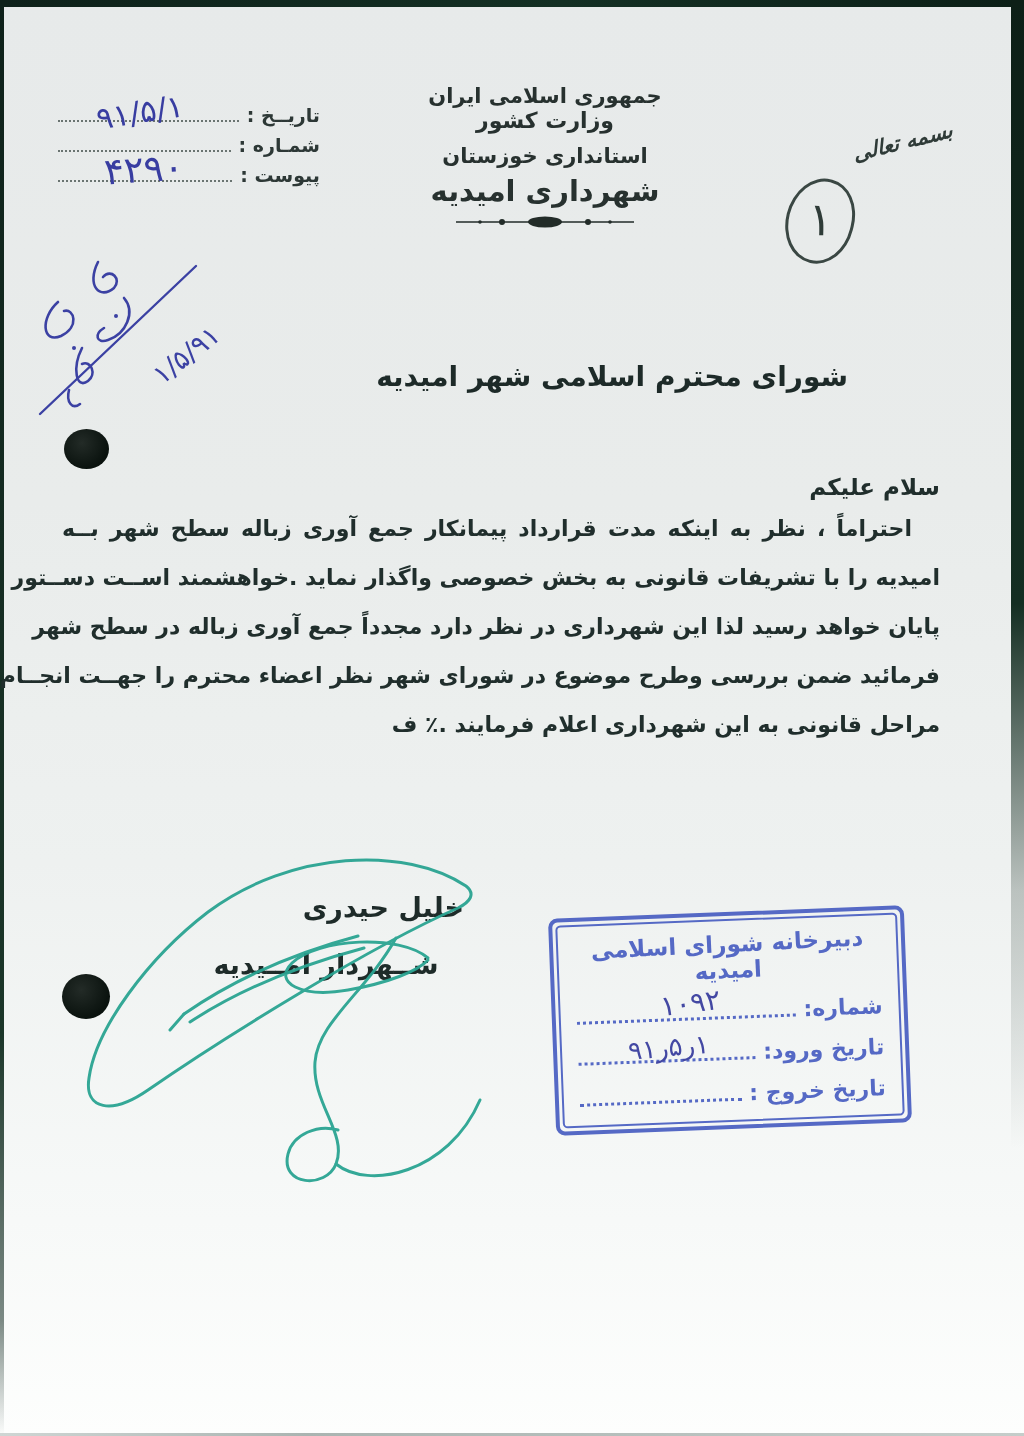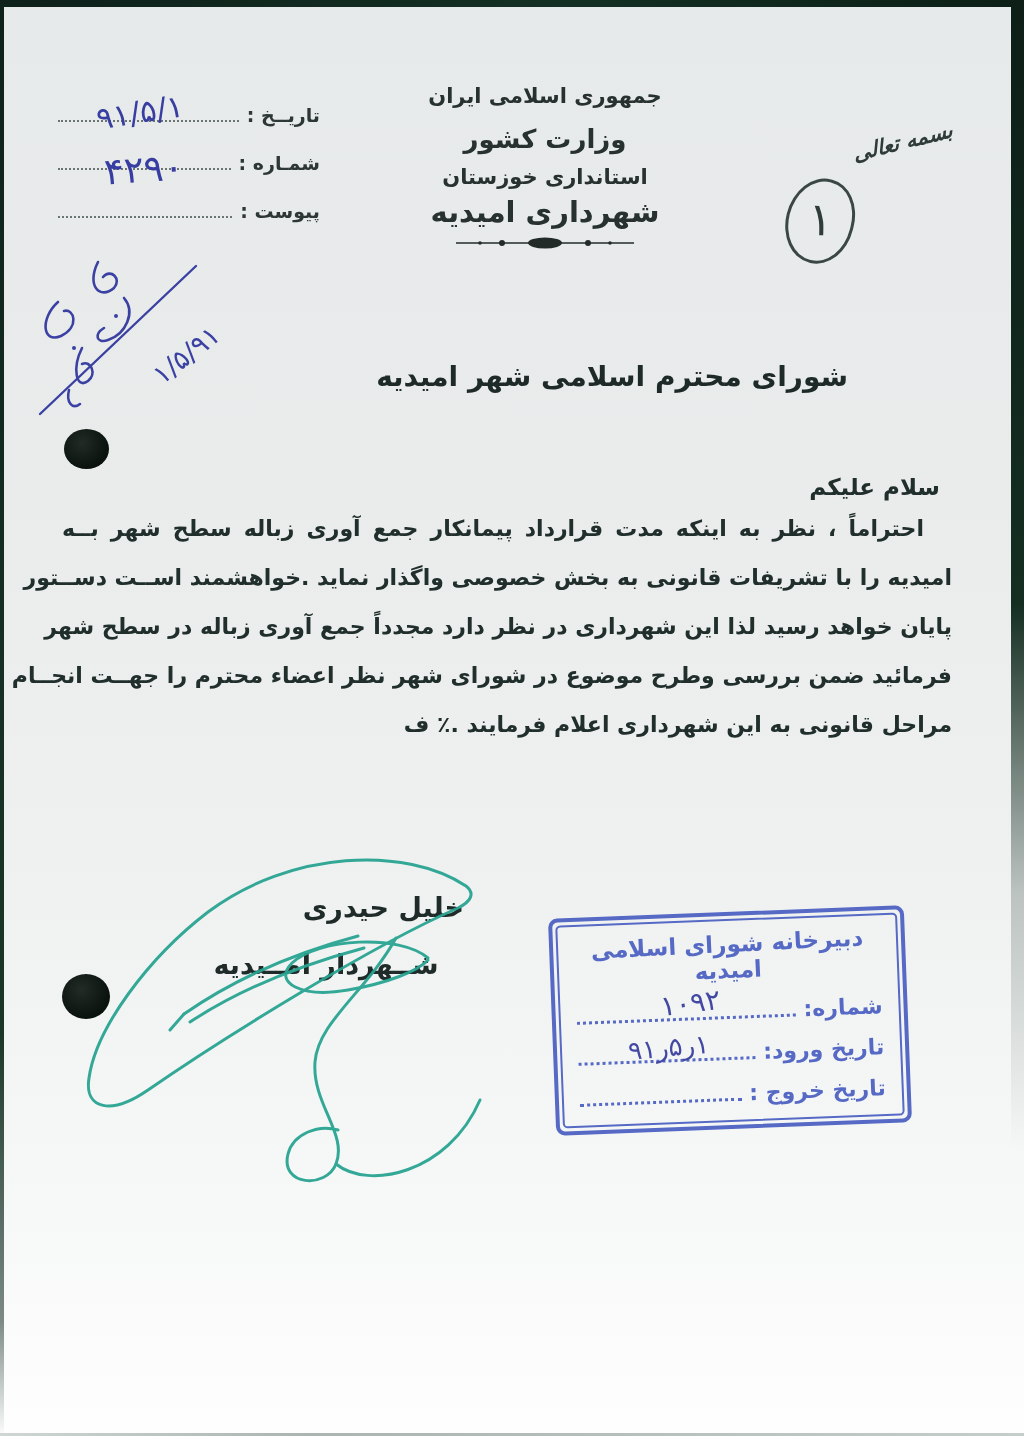--- a/index.html
+++ b/index.html
@@ -17,48 +17,48 @@
              background:linear-gradient(90deg,#0e211a,#143024 55%,#0c1f17); }
   .b-left  { position:absolute; top:0; left:0; bottom:0; width:4px;
              background:linear-gradient(180deg,#0e211a 0%,#1b3629 72%,#7c8a85 92%,rgba(255,255,255,0) 100%); }
   .b-right { position:absolute; top:0; right:0; width:13px; height:100%;
              background:linear-gradient(180deg,#0d1f17 0%,#142e22 42%,rgba(90,105,98,.35) 62%,rgba(255,255,255,0) 80%); }
   .b-bottom{ position:absolute; bottom:0; left:0; right:0; height:3px;
              background:linear-gradient(90deg,#cfd6d4,#aab4b1 30%,#c5cdca); }
 
   
   .letterhead { position:absolute; top:84px; left:375px; width:340px; text-align:center; color:#27312f; }
-  .lh1 { font-size:21px; font-weight:600; margin-bottom:16px; }
-  .lh2 { font-size:26px; font-weight:800; margin-bottom:11px; letter-spacing:0; }
+  .lh1 { font-size:21px; font-weight:600; }
+  .lh2 { font-size:22px; font-weight:800; margin-bottom:11px; letter-spacing:0; }
   .lh3 { font-size:21px; font-weight:600; margin-bottom:6px; }
   .lh4 { font-size:29px; font-weight:800; margin-bottom:6px; }
   .lh-divider { margin-top:2px; }
 
   
   .meta { position:absolute; top:104px; left:58px; width:262px; color:#2d3836; }
   .meta-row { display:flex; align-items:flex-end; font-size:19px; font-weight:700; }
-  .meta-row + .meta-row { margin-top:26px; }
+  .meta-row + .meta-row { margin-top:8px; }
   .meta-dots { flex:1; border-bottom:2px dotted #6a7471; margin:0 8px 4px 0; height:14px; }
   .hand { color:#383da1; font-weight:500; position:absolute; white-space:nowrap; }
   .hand-date   { top:94px;  left:96px;  font-size:31px; transform:rotate(-9deg); }
   .hand-number { top:148px; left:104px; font-size:37px; transform:rotate(-4deg); }
 
   
   .bismillah { position:absolute; top:130px; left:833px; width:140px; text-align:center;
                font-size:21px; font-weight:600; font-style:italic; color:#2f3b38;
                transform:rotate(-14deg) skewX(-6deg); }
   .circle-one { position:absolute; top:178px; left:786px; width:62px; height:80px;
                 border:3px solid #3a4743; border-radius:52% 48% 50% 50%;
                 transform:rotate(14deg); display:flex; align-items:center; justify-content:center; }
   .circle-one span { font-size:46px; font-weight:400; color:#2f3c38; transform:rotate(-12deg) translateY(-2px); }
 
   
   .recipient { position:absolute; top:360px; right:176px; font-size:28px; font-weight:800; color:#1d2a28; }
   .salutation{ position:absolute; top:474px; right:84px; font-size:23px; font-weight:800; color:#202e2c; }
-  .body { position:absolute; top:516px; right:72px; left:62px; color:#202e2c; }
+  .body { position:absolute; top:516px; right:84px; left:62px; color:#202e2c; }
   .body-line { height:49px; font-size:22px; font-weight:700;
                text-align:justify; text-align-last:justify; white-space:nowrap; }
   .body-line.first { padding-right:28px; }
   .body-line.last { text-align-last:right; white-space:normal; }
 
   
   .sig-name  { position:absolute; top:892px; left:252px; width:212px; text-align:right;
                font-size:27px; font-weight:800; color:#1e2b29; }
   .sig-title { position:absolute; top:949px; left:204px; width:244px; text-align:center;
                font-size:27px; font-weight:800; color:#1e2b29; }

